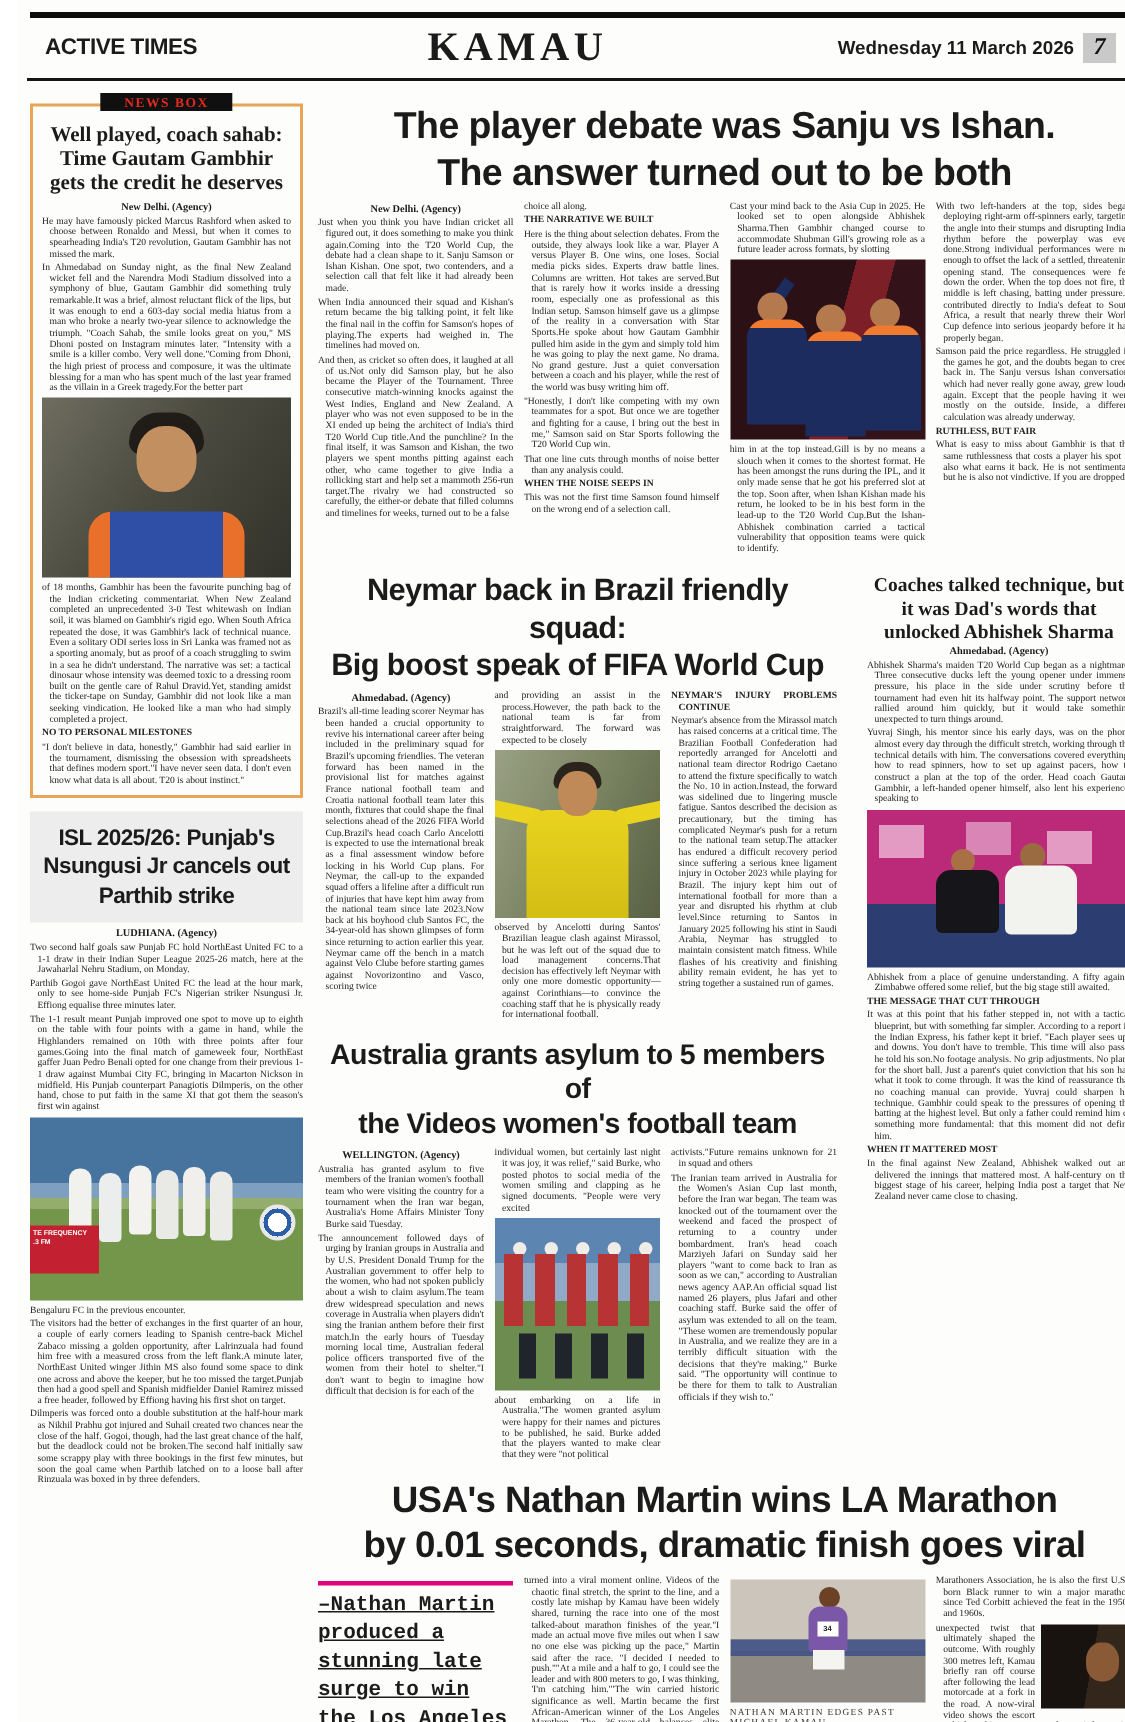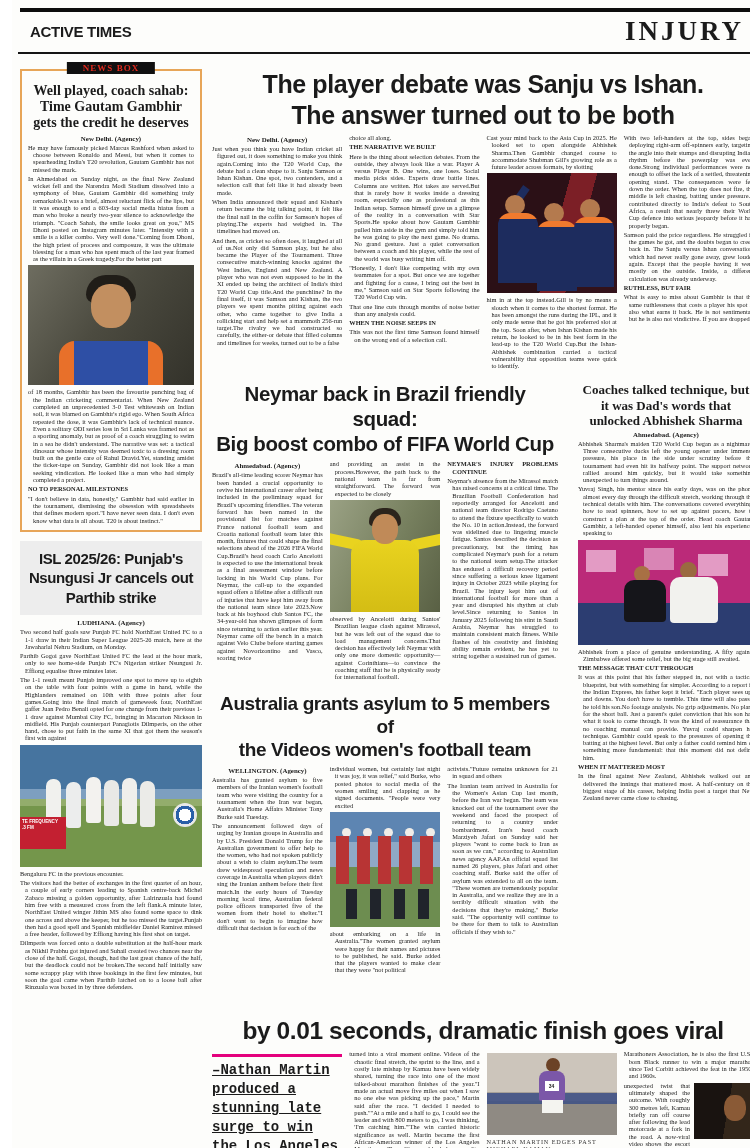--- a/index.html
+++ b/index.html
@@ -98,21 +98,25 @@
         background:linear-gradient(100deg,#191310 0 55%,#33261a 55%);}
   .ph-martin .face{top:12px;right:8px;width:22px;height:26px;border-radius:45%;background:#8a5a36;}
 </style>
 </head>
 <body>
 
 <div class="page">
   <div class="topbar"></div>
   <header>
     <div class="paper-name">ACTIVE TIMES</div>
-    <div class="section-title">INJURY</div>
+    <div class="section-title">KAMAU</div>
+    <div class="date-wrap">
+      <span>Wednesday 11 March 2026</span>
+      <span class="pagenum">7</span>
+    </div>
   </header>
 
   <div class="content">
 
     <aside class="left-rail">
       <section class="news-box">
         <div class="nb-label">NEWS BOX</div>
         <h2 class="serif-head nb-head">Well played, coach sahab: Time Gautam Gambhir gets the credit he deserves</h2>
         <div class="dateline">New Delhi. (Agency)</div>
         <p class="body">He may have famously picked Marcus Rashford when asked to choose between Ronaldo and Messi, but when it comes to spearheading India's T20 revolution, Gautam Gambhir has not missed the mark.</p>
@@ -189,21 +193,21 @@
             <p class="body">What is easy to miss about Gambhir is that the same ruthlessness that costs a player his spot is also what earns it back. He is not sentimental, but he is also not vindictive. If you are dropped.</p>
           </div>
         </div>
       </section>
 
       <div class="mid-row">
         <div class="mid-left">
           <section>
             <h1 class="sans-head neymar-head">
               <span>Neymar back in Brazil friendly squad:</span><br>
-              <span>Big boost combo of FIFA World Cup</span>
+              <span>Big boost speak of FIFA World Cup</span>
             </h1>
             <div class="cols">
               <div class="col">
                 <div class="dateline">Ahmedabad. (Agency)</div>
                 <p class="body">Brazil's all-time leading scorer Neymar has been handed a crucial opportunity to revive his international career after being included in the preliminary squad for Brazil's upcoming friendlies. The veteran forward has been named in the provisional list for matches against France national football team and Croatia national football team later this month, fixtures that could shape the final selections ahead of the 2026 FIFA World Cup.Brazil's head coach Carlo Ancelotti is expected to use the international break as a final assessment window before locking in his World Cup plans. For Neymar, the call-up to the expanded squad offers a lifeline after a difficult run of injuries that have kept him away from the national team since late 2023.Now back at his boyhood club Santos FC, the 34-year-old has shown glimpses of form since returning to action earlier this year. Neymar came off the bench in a match against Velo Clube before starting games against Novorizontino and Vasco, scoring twice</p>
               </div>
               <div class="col">
                 <p class="body">and providing an assist in the process.However, the path back to the national team is far from straightforward. The forward was expected to be closely</p>
                 <div class="photo ph-neymar">
                   <div class="arm"></div>
@@ -264,21 +268,21 @@
           <p class="body">Abhishek from a place of genuine understanding. A fifty against Zimbabwe offered some relief, but the big stage still awaited.</p>
           <p class="body subhead">THE MESSAGE THAT CUT THROUGH</p>
           <p class="body">It was at this point that his father stepped in, not with a tactical blueprint, but with something far simpler. According to a report in the Indian Express, his father kept it brief. "Each player sees ups and downs. You don't have to tremble. This time will also pass," he told his son.No footage analysis. No grip adjustments. No plans for the short ball. Just a parent's quiet conviction that his son had what it took to come through. It was the kind of reassurance that no coaching manual can provide. Yuvraj could sharpen his technique. Gambhir could speak to the pressures of opening the batting at the highest level. But only a father could remind him of something more fundamental: that this moment did not define him.</p>
           <p class="body subhead">WHEN IT MATTERED MOST</p>
           <p class="body">In the final against New Zealand, Abhishek walked out and delivered the innings that mattered most. A half-century on the biggest stage of his career, helping India post a target that New Zealand never came close to chasing.</p>
         </aside>
       </div>
 
       <section>
         <h1 class="sans-head mar-head">
-          <br>
+          <span>USA's Nathan Martin wins LA Marathon</span><br>
           <span>by 0.01 seconds, dramatic finish goes viral</span>
         </h1>
         <div class="cols">
           <div class="col">
             <hr class="rule-magenta">
             <div class="deck">–Nathan Martin produced a stunning late surge to win the Los Angeles Marathon by 0.01 seconds. A viral video of rival Michael Kamau briefly running off course added drama to the race's closest finish.</div>
             <hr class="rule-magenta">
             <div class="dateline">INDIAN WELLS. (Agency)</div>
             <p class="body">The 2026 Los Angeles Marathon produced a finish that felt more like a Hollywood script than a marathon. American runner Nathan Martin pipped Kenya's Michael Kimani Kamau by a jaw-dropping 0.01 seconds, clocking 2:11:17 to win the race on Sunday.</p>
             <p class="body">The blink-and-you-miss-it finish quickly</p>

